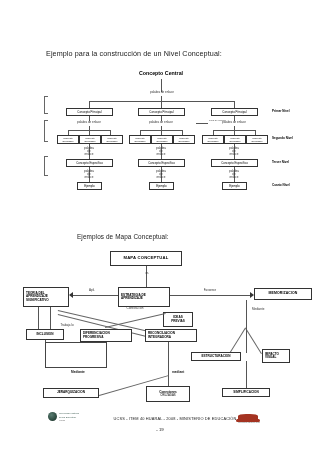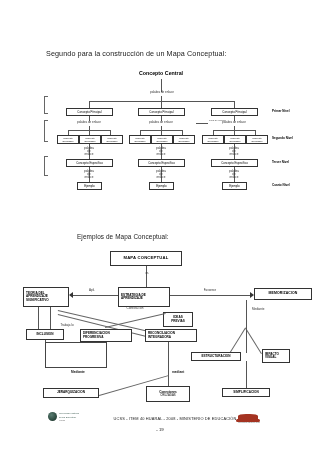--- a/index.html
+++ b/index.html
@@ -42,21 +42,21 @@
   }
   .logo-txt{position:absolute;font-size:2.2px;color:#3b5a50;line-height:1.25;}
   .rlogo{position:absolute;}
   .rlogo .arc{position:absolute;background:#a43321;border-radius:40% 40% 0 0;}
 </style>
 </head>
 <body>
 
 <div class="page">
 
-  <div class="lbl heading abs" style="left:46px;top:50px;text-align:left;">Segundo para la construcción de un Mapa Conceptual:</div>
+  <div class="lbl heading abs" style="left:46px;top:50px;text-align:left;">Ejemplo para la construcción de un Nivel Conceptual:</div>
 
   <div class="abs" style="left:0;top:60px;width:320px;height:165px;">
 
     <div class="ln hl" style="left:196px;top:63px;width:12px;"></div>
     <div class="lbl t-legend" style="left:209px;top:60px;text-align:left;">línea de enlace</div>
 
     <div class="lbl t-center" style="left:131px;top:11px;width:60px;">Concepto Central</div>
 
     <div class="ln vl" style="left:161px;top:19px;height:13px;"></div>
     <div class="lbl t-link" style="left:138px;top:31px;width:48px;">palabra de enlace</div>

